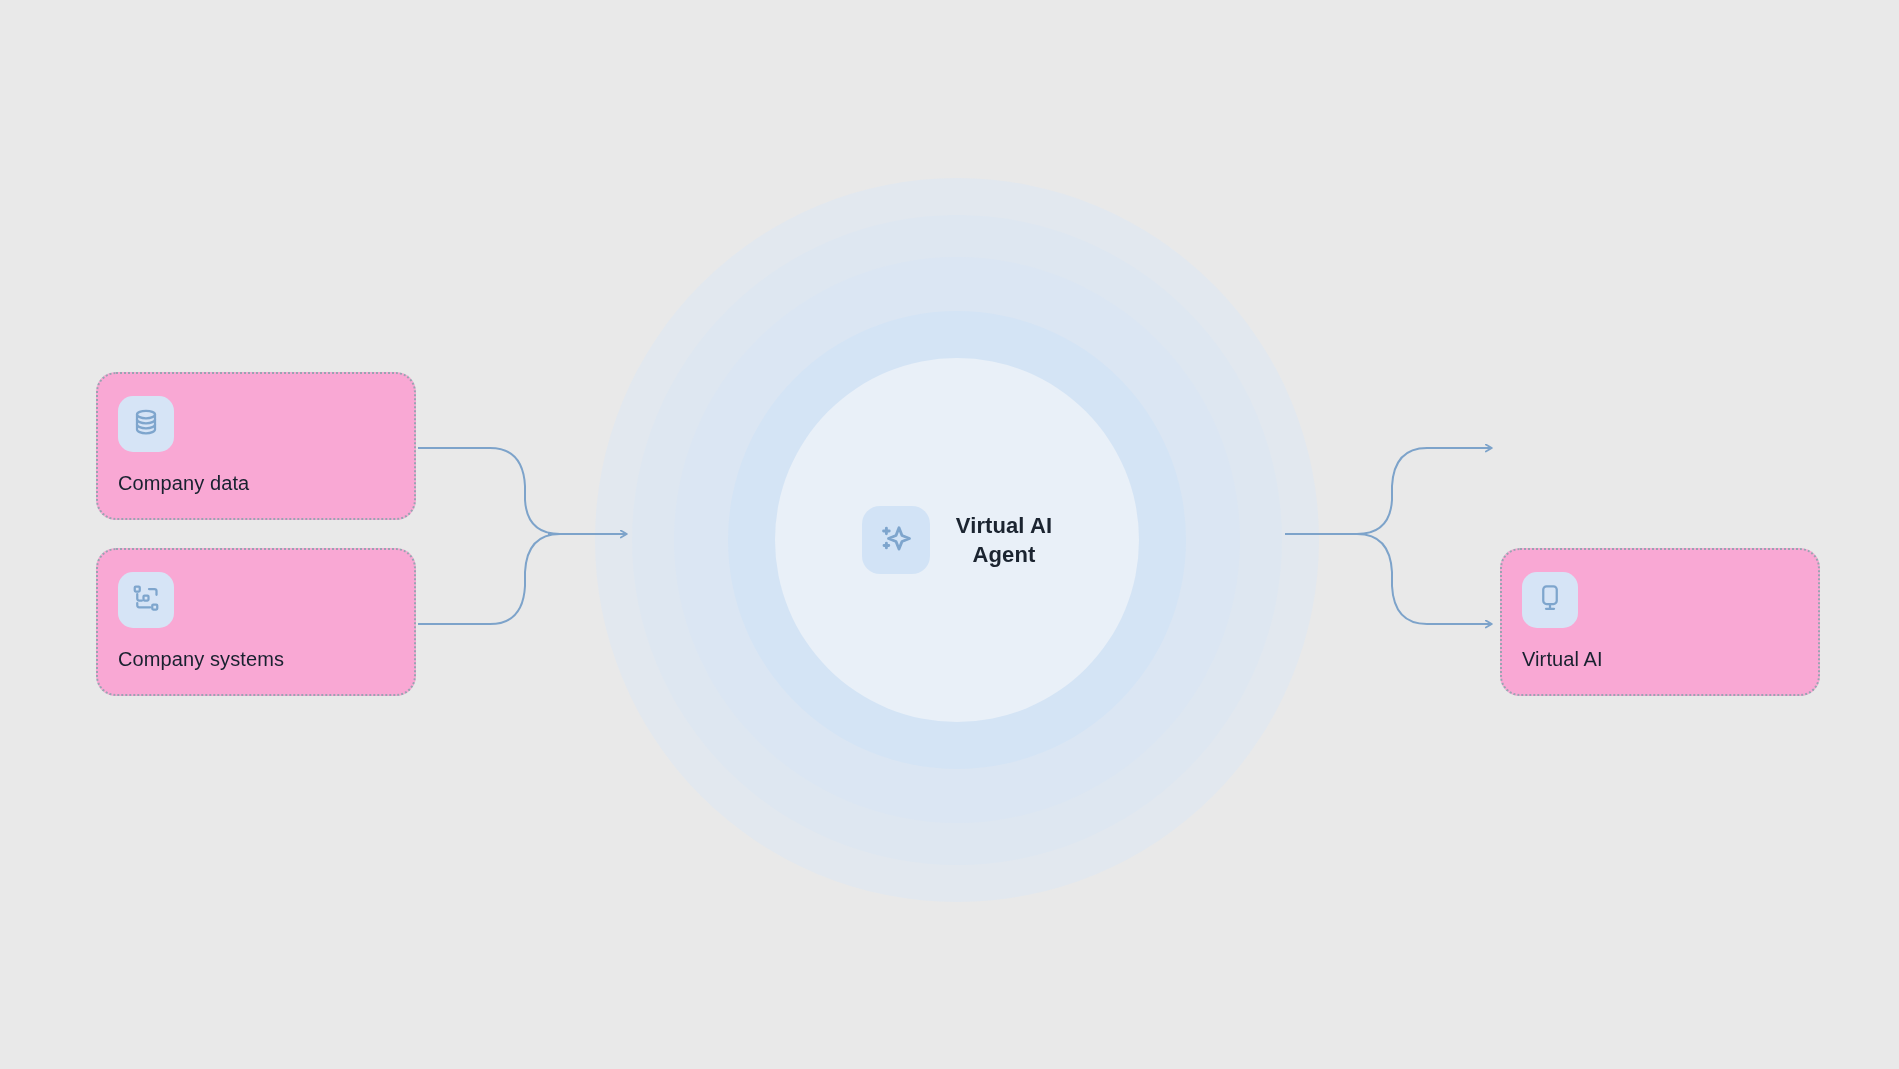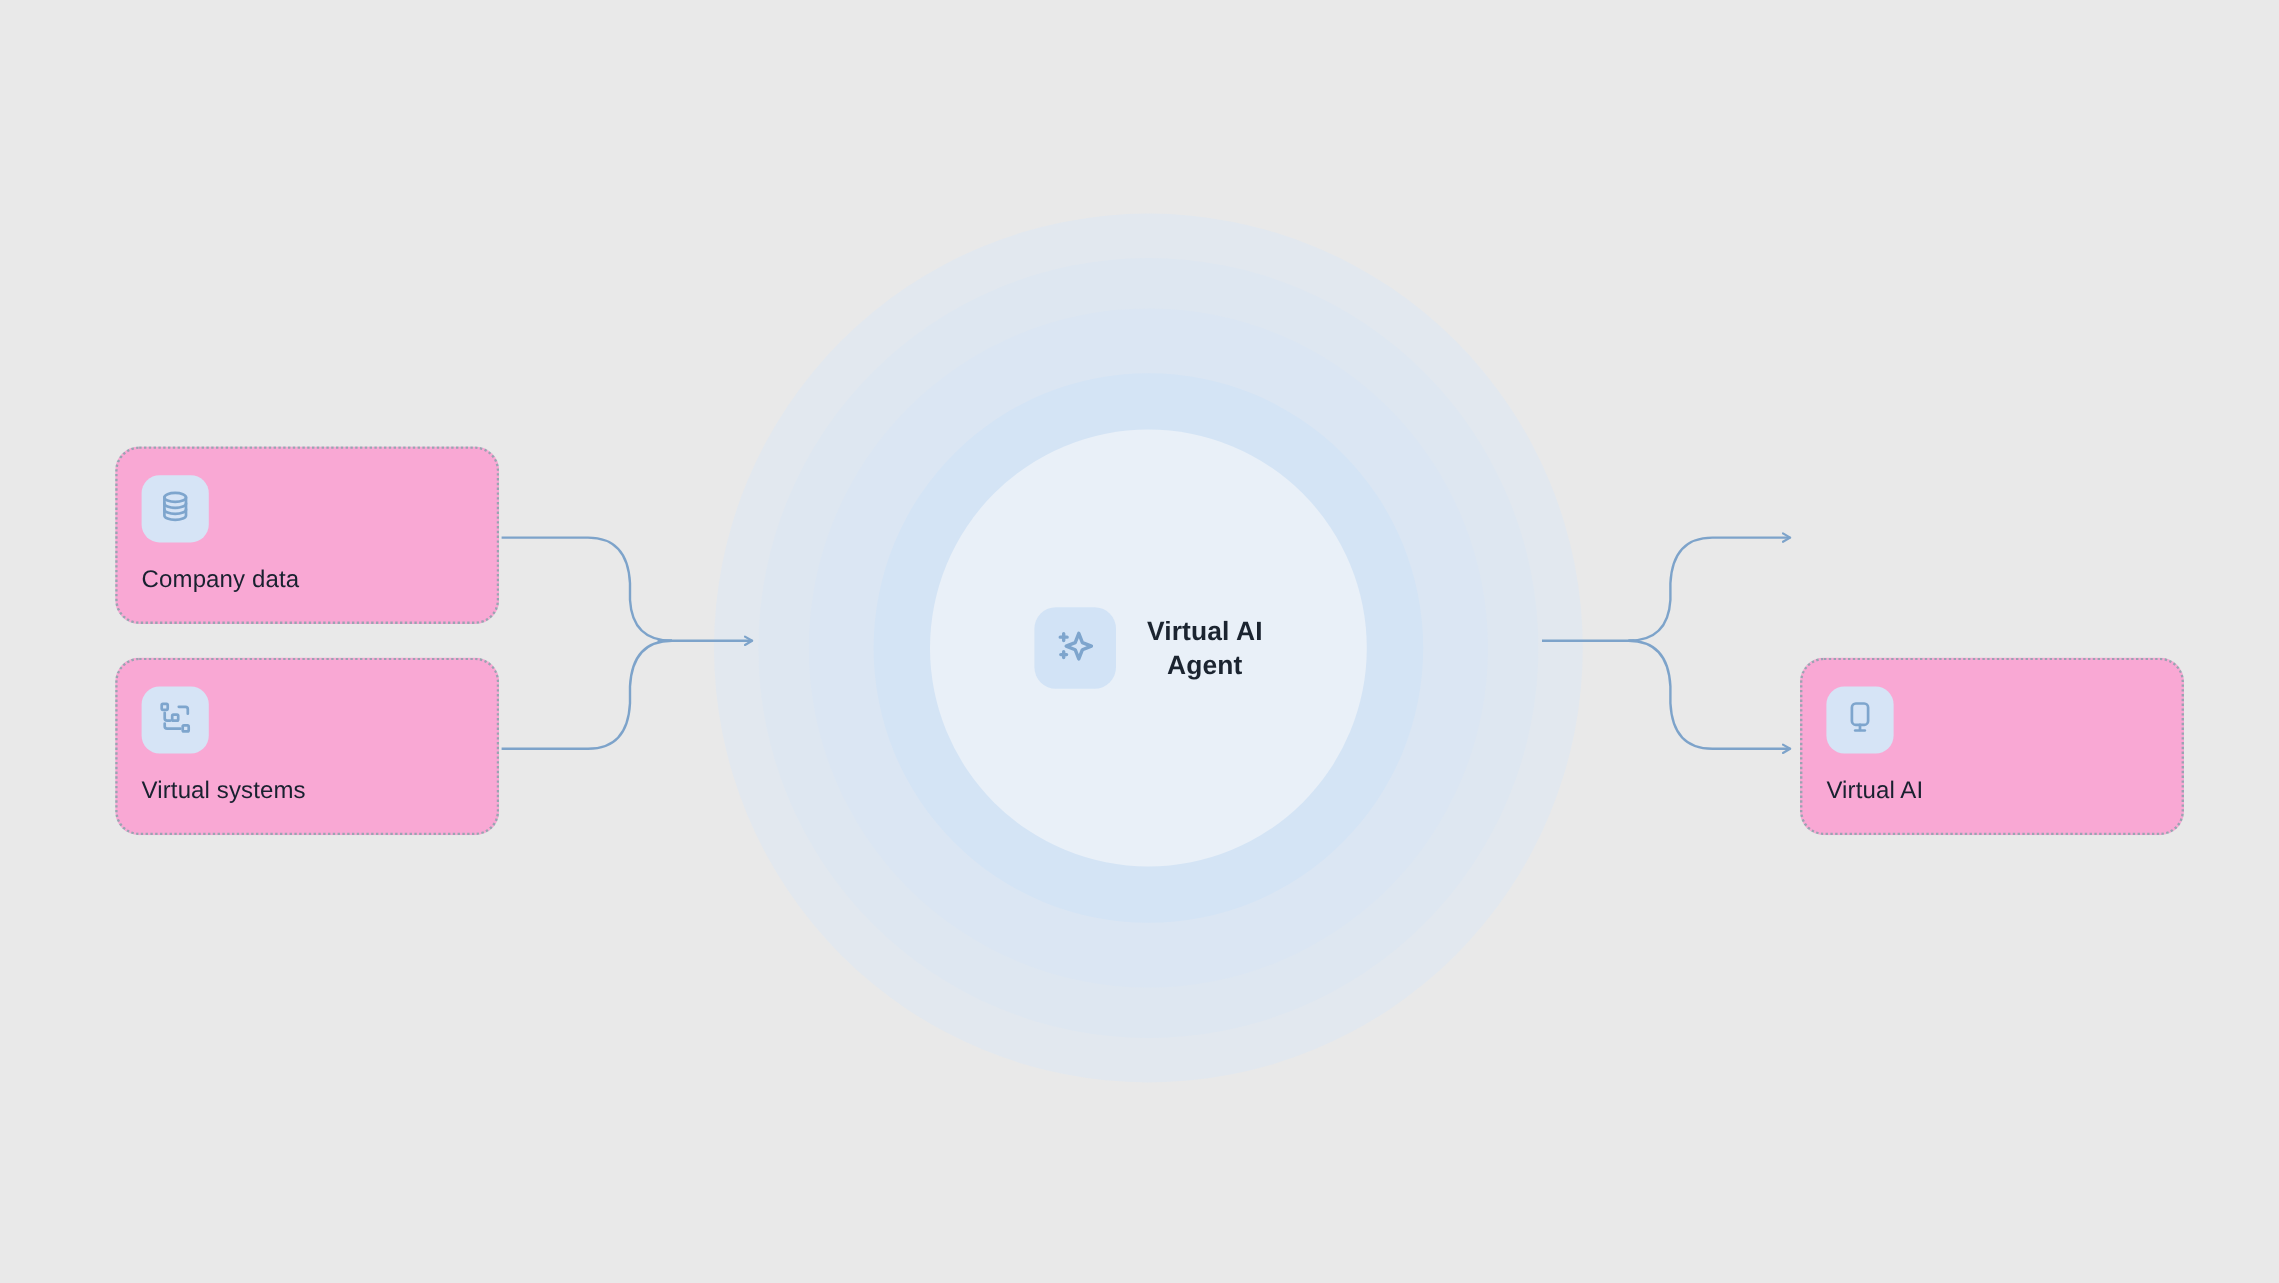--- a/index.html
+++ b/index.html
@@ -185,21 +185,21 @@
         <svg width="30" height="30" viewBox="0 0 24 24" fill="none" stroke="#7ea5cd" stroke-width="1.8" stroke-linecap="round" stroke-linejoin="round">
           <rect x="3" y="2.8" width="4" height="4" rx="0.8"></rect>
           <rect x="10" y="10" width="4" height="4" rx="0.8"></rect>
           <rect x="17" y="17.2" width="4" height="4" rx="0.8"></rect>
           <path d="M14.4 4.8 h4.4 a1.6 1.6 0 0 1 1.6 1.6 v3"></path>
           <path d="M5 8.8 v3.6 a1.6 1.6 0 0 0 1.6 1.6 h2.2"></path>
           <path d="M5 16 v1.8 a1.6 1.6 0 0 0 1.6 1.6 h8.8"></path>
         </svg>
       </span>
     </div>
-    <div class="card-label">Virtual systems</div>
+    <div class="card-label">Company systems</div>
   </div>
 
 
   <div class="card card-physical-ai">
     <div class="card-icon-tile">
       <span>
         <svg width="30" height="30" viewBox="0 0 24 24" fill="none" stroke="#7ea5cd" stroke-width="1.8" stroke-linecap="round" stroke-linejoin="round">
           <rect x="6.6" y="2.6" width="10.8" height="14.2" rx="2.6"></rect>
           <path d="M12 16.8 v3.4"></path>
           <path d="M8.8 20.6 h6.4"></path>

